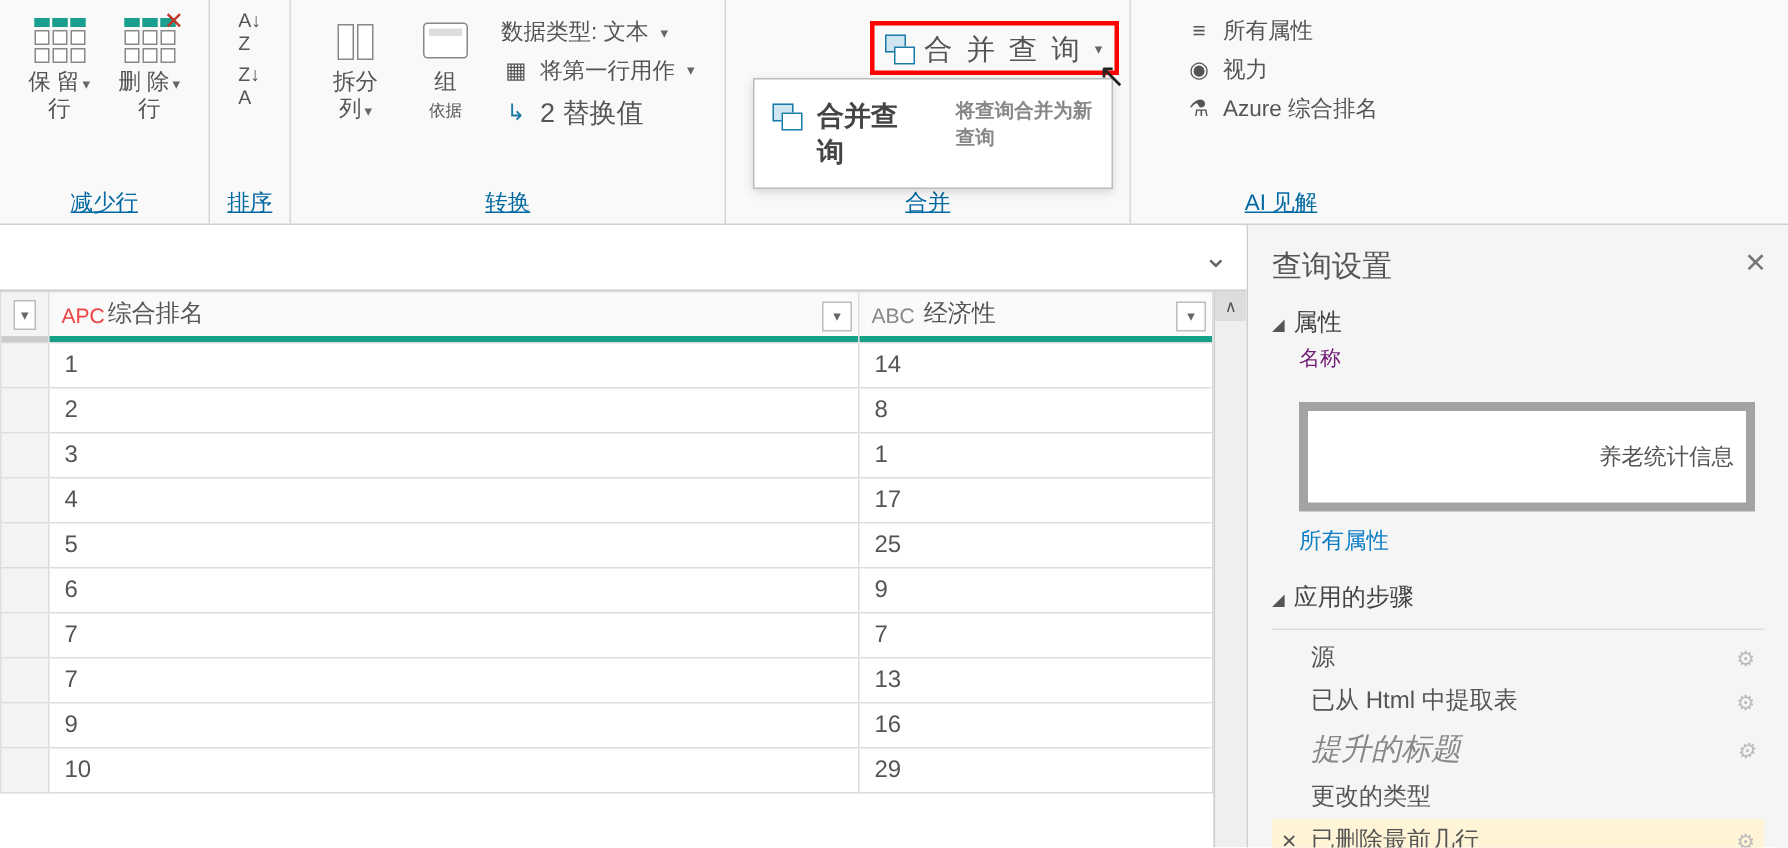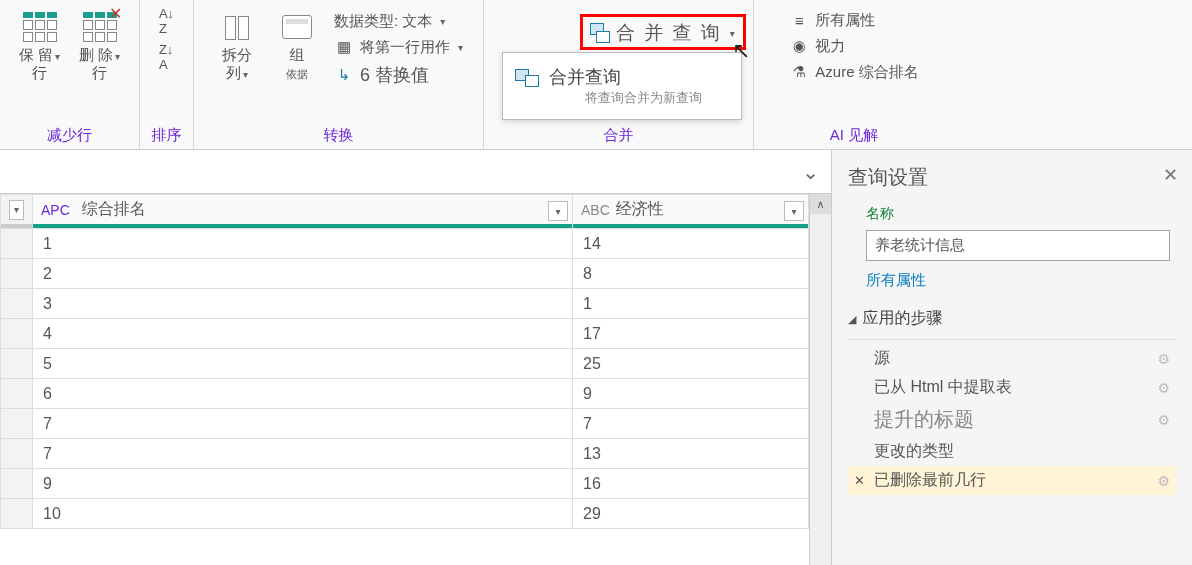--- a/index.html
+++ b/index.html
@@ -2,21 +2,21 @@
 <html><head>
 <meta charset="utf-8">
 <style>
 * { box-sizing: border-box; margin: 0; padding: 0; font-family: "Segoe UI", "Microsoft YaHei", sans-serif; }
 body { background: #fff; width: 1192px; height: 565px; overflow: hidden; color: #444; }
 
 
 .ribbon { height: 150px; background: #f9f9f9; border-bottom: 1px solid #d0d0d0; display: flex; position: relative; }
 .group { display: flex; flex-direction: column; align-items: center; border-right: 1px solid #d6d6d6; padding: 4px 8px 2px 8px; }
 .group-body { flex: 1; display: flex; align-items: flex-start; gap: 6px; }
-.group-label { font-size: 15px; color: #6d28d9; padding: 2px 0; }
+.group-label { font-size: 15px; color: #0369a1; padding: 2px 0; text-decoration: underline; }
 
 .btn-lg { display: flex; flex-direction: column; align-items: center; padding: 4px 6px; cursor: pointer; }
 .btn-lg .ic { width: 42px; height: 38px; display: flex; align-items: center; justify-content: center; }
 .btn-lg .lbl { font-size: 15px; color: #555; text-align: center; line-height: 1.2; }
 .small-row { display: flex; flex-direction: column; gap: 2px; justify-content: center; }
 .btn-sm { display: flex; align-items: center; gap: 6px; padding: 2px 4px; cursor: pointer; font-size: 15px; color: #555; white-space: nowrap; }
 .btn-sm .ic { width: 20px; height: 20px; display: flex; align-items: center; justify-content: center; }
 .tri { font-size: 10px; color: #666; margin-left: 2px; }
 
 .grid-ic { display: grid; grid-template-columns: repeat(3, 10px); grid-template-rows: 6px 10px 10px; gap: 2px; }
@@ -27,21 +27,21 @@
 .split-ic::before, .split-ic::after { content: ''; position: absolute; top: 4px; width: 9px; height: 22px; border: 1px solid #888; background: #fff; }
 .split-ic::before { left: 0; }
 .split-ic::after { right: 0; }
 
 .group-ic { width: 30px; height: 24px; border: 1px solid #888; border-radius: 3px; position: relative; background: #fff; }
 .group-ic::before { content: ''; position: absolute; left: 3px; right: 3px; top: 3px; height: 5px; background: #ddd; }
 
 .merge-highlight { position: absolute; border: 3px solid red; pointer-events: none; }
 .dropdown { position: absolute; background: #fff; border: 1px solid #bbb; box-shadow: 0 2px 6px rgba(0,0,0,0.15); padding: 8px; z-index: 10; }
 .dd-item { display: flex; gap: 10px; padding: 4px; align-items: flex-start; cursor: pointer; }
-.dd-item .txt { display: flex; flex-direction: column; }
+.dd-item .txt { display: flex; flex-direction: row; font-weight: bold; }
 .dd-item .ttl { font-size: 18px; color: #444; }
 .dd-item .sub { font-size: 13px; color: #888; margin-left: 36px; }
 
 
 .main { display: flex; height: 415px; }
 .table-area { flex: 1; display: flex; flex-direction: column; border-right: 1px solid #ccc; }
 .chevbar { height: 44px; border-bottom: 1px solid #ccc; display: flex; justify-content: flex-end; align-items: center; padding-right: 12px; background: #fff; }
 .chev { font-size: 20px; color: #666; cursor: pointer; }
 
 .datatable { flex: 1; overflow: hidden; position: relative; }
@@ -55,26 +55,26 @@
 td { padding: 4px 10px; height: 30px; }
 .vscroll { width: 22px; background: #efefef; border-left: 1px solid #ccc; position: relative; }
 .vscroll .up { position: absolute; top: 0; left: 0; right: 0; height: 20px; background: #ddd; display:flex; align-items:center; justify-content:center; font-size:11px; color:#555; }
 
 
 .panel { width: 360px; background: #f5f5f5; padding: 14px 16px; position: relative; }
 .panel h2 { font-size: 20px; font-weight: normal; color: #555; margin-bottom: 14px; }
 .panel .close { position: absolute; right: 14px; top: 14px; font-size: 18px; color: #777; cursor: pointer; }
 .sect-lbl { font-size: 16px; color: #444; margin: 8px 0 4px 0; }
 .sect-lbl::before { content: '◢'; font-size: 11px; margin-right: 6px; color: #555; display:inline-block; transform: rotate(0deg); }
-.sub-lbl { font-size: 14px; color: #15803d; margin: 4px 0 3px 18px; }
-.name-input { width: 100%; border: 1px solid #a3a3a3; background: #fff; padding: 6px 8px; font-size: 15px; color: #555; margin: 4px 0 10px 18px; width: calc(100% - 24px); }
+.sub-lbl { font-size: 14px; color: #701a75; margin: 4px 0 16px 18px; }
+.name-input { width: 100%; border: 6px solid #a3a3a3; background: #fff; padding: 22px 8px; font-size: 15px; color: #555; margin: 4px 0 10px 18px; width: calc(100% - 24px); text-align: right; }
 .link { color: #0a7cc4; font-size: 15px; margin-left: 18px; cursor: pointer; }
 .steps { border-top: 1px solid #ddd; margin-top: 10px; padding-top: 4px; }
 .step { display: flex; align-items: center; padding: 4px 6px 4px 26px; font-size: 16px; color: #555; position: relative; }
-.step.big { font-size: 20px; color: #888; }
+.step.big { font-size: 20px; color: #888; font-style: italic; }
 .step .gear { position: absolute; right: 6px; color: #bbb; font-size: 14px; }
 .step.sel { background: #fff4d6; }
 .step.sel::before { content: '✕'; position: absolute; left: 6px; color: #555; font-size: 13px; }
 .cursor-ic { position: absolute; font-size: 22px; color: #222; pointer-events: none; z-index: 20; }
 .merge-ic { width: 24px; height: 18px; position: relative; }
 .merge-ic .t1 { position: absolute; width: 14px; height: 12px; border: 1px solid #1a7aa8; background: #cfe6f2; top: 0; left: 0; }
 .merge-ic .t2 { position: absolute; width: 14px; height: 12px; border: 1px solid #1a7aa8; background: #fff; bottom: 0; right: 0; }
 </style>
 </head>
 <body>
@@ -153,21 +153,21 @@
             <span>数据类型: 文本</span>
             <span class="tri">▾</span>
           </div>
         <div class="btn-sm">
             <span class="ic">▦</span>
             <span>将第一行用作</span>
             <span class="tri">▾</span>
           </div>
         <div class="btn-sm">
             <span class="ic" style="color:#1a7aa8">↳</span>
-            <span style="font-size:18px">6 替换值</span>
+            <span style="font-size:18px">2 替换值</span>
           </div>
       </div>
     </div>
     <div class="group-label">转换</div>
   </div>
 
   <div class="group" style="width:270px;position:relative">
     <div class="group-body" style="width:100%">
       <div style="flex:1"></div>
     </div>
@@ -234,21 +234,21 @@
             </colgroup>
         <thead>
           <tr>
             <th class="rownum">
                   <div class="hdr-cell" style="border-bottom-color:#ccc;justify-content:center">
               <span class="filter" style="position:static">▾</span>
             </div>
                 </th>
             <th>
               <div class="hdr-cell">
-                <span style="color:#6d28d9;font-size:14px;margin-right:12px">APC</span>
+                <span style="color:#ef4444;font-size:14px;margin-right:2px">APC</span>
                 <span>综合排名</span>
               </div>
               <span class="filter">▾</span>
             </th>
             <th>
               <div class="hdr-cell">
                 <span style="color:#888;font-size:14px;margin-right:6px">ABC</span>
                 <span>经济性</span>
               </div>
               <span class="filter">▾</span>
@@ -312,20 +312,21 @@
       <div class="vscroll">
           <div class="up">∧</div>
         </div>
     </div>
   </div>
 
   <div class="panel">
     <span class="close">✕</span>
     <h2>查询设置</h2>
 
+    <div class="sect-lbl">属性</div>
     <div class="sub-lbl">名称</div>
     <input class="name-input" value="养老统计信息" style="">
     <div class="link">所有属性</div>
 
     <div class="sect-lbl" style="margin-top:18px">应用的步骤</div>
     <div class="steps" id="steps">
         <div class="step">源<span class="gear">⚙</span></div>
         <div class="step">已从 Html 中提取表<span class="gear">⚙</span></div>
         <div class="step big">提升的标题<span class="gear">⚙</span></div>
         <div class="step">更改的类型</div>

